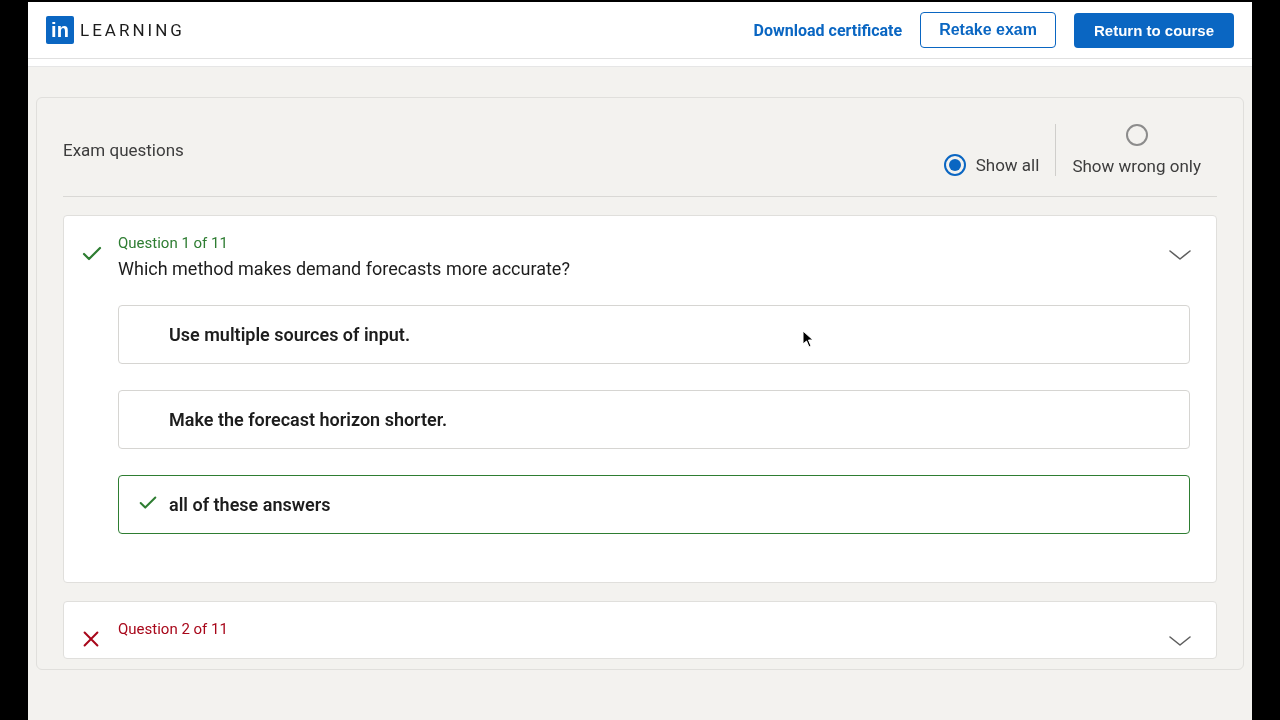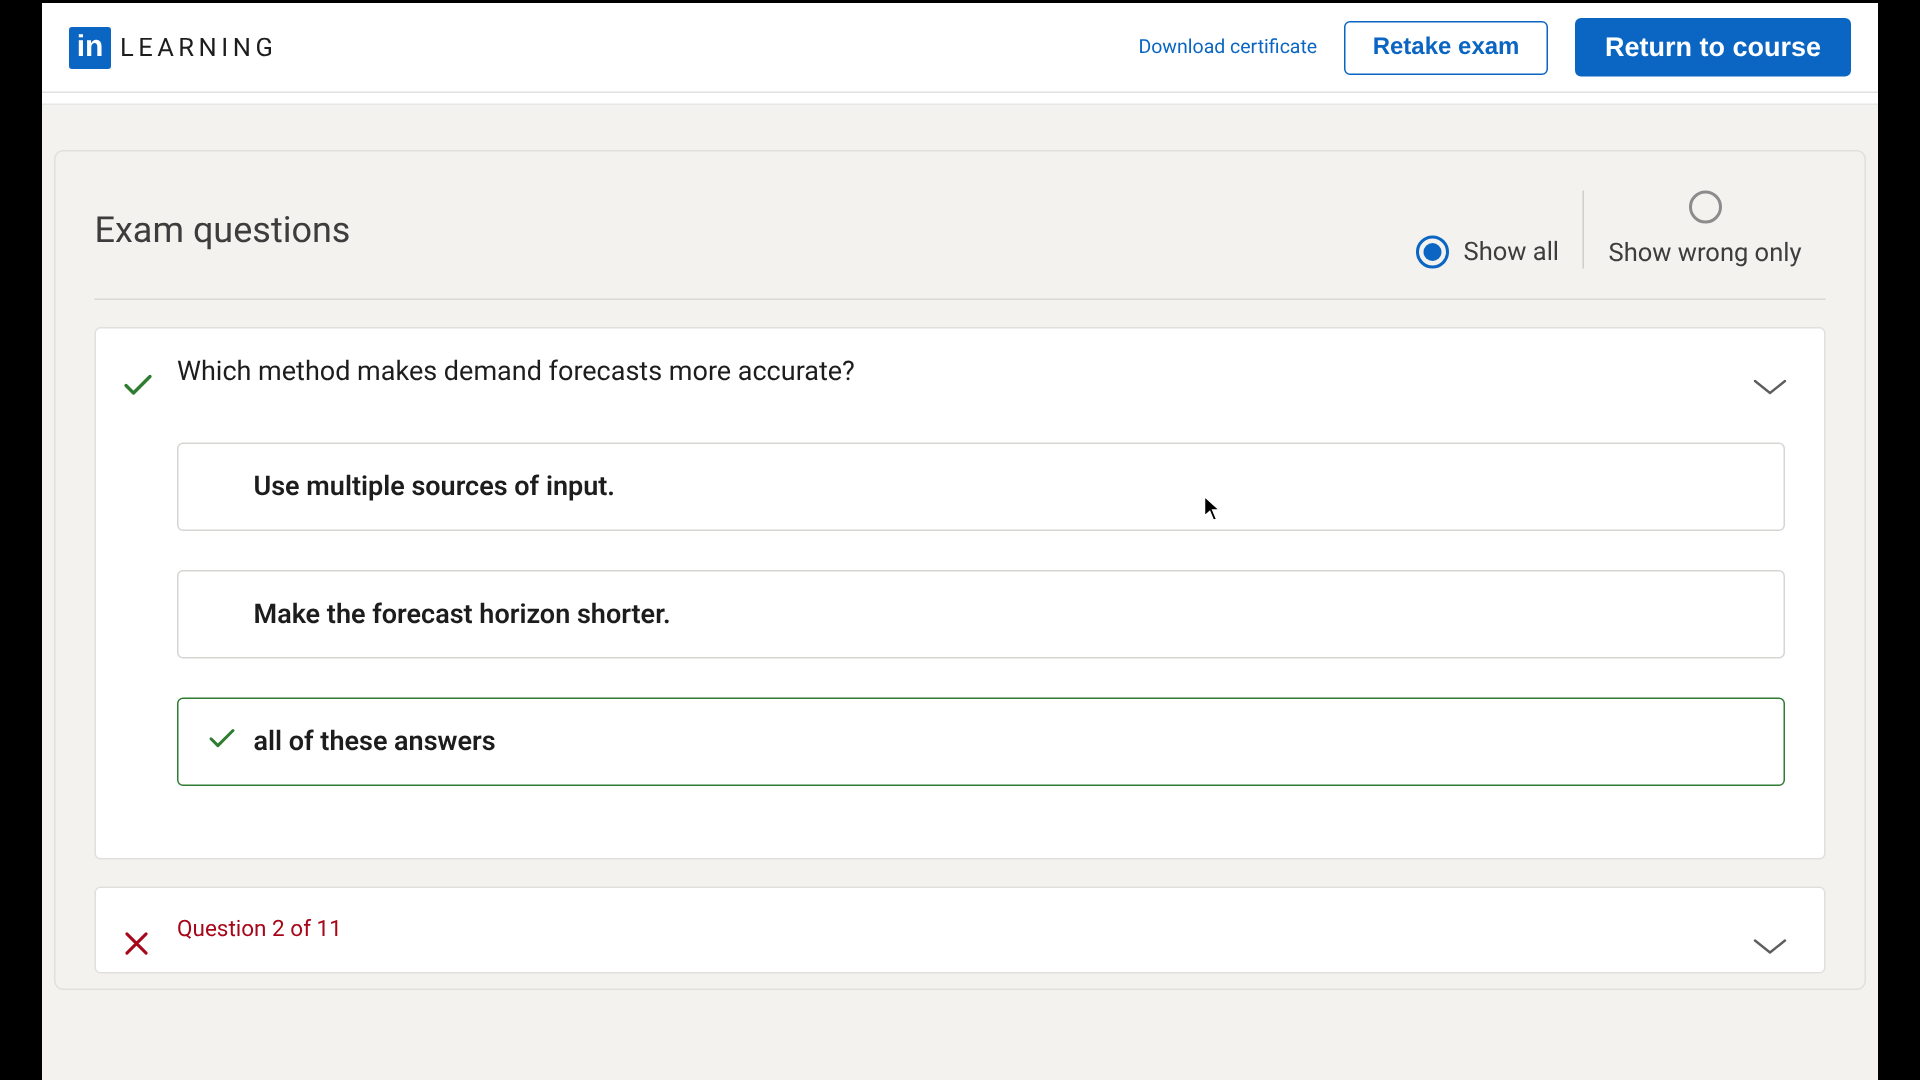--- a/index.html
+++ b/index.html
@@ -49,41 +49,41 @@
   color: #1d1d1d;
   font-weight: 400;
 }
 .header-actions {
   display: flex;
   align-items: center;
   gap: 18px;
 }
 .link-btn {
   color: #0a66c2;
-  font-weight: 400;
-  font-size: 13px;
+  font-weight: 700;
+  font-size: 16px;
   text-decoration: none;
   cursor: pointer;
 }
 .outline-btn {
   border: 1px solid #0a66c2;
   color: #0a66c2;
   background: #fff;
   font-weight: 600;
   font-size: 16px;
   padding: 8px 18px;
   border-radius: 4px;
   cursor: pointer;
 }
 .primary-btn {
   background: #0a66c2;
   color: #fff;
   border: none;
   font-weight: 600;
-  font-size: 18px;
+  font-size: 15px;
   padding: 9px 20px;
   border-radius: 4px;
   cursor: pointer;
 }
 .content-area {
   background: #f3f2ef;
   padding: 0;
   height: calc(100% - 56px);
   overflow-y: auto;
 }
@@ -100,21 +100,21 @@
   padding: 26px 26px 10px 26px;
 }
 .panel-header {
   display: flex;
   align-items: center;
   justify-content: space-between;
   padding-bottom: 20px;
   border-bottom: 1px solid #d9d8d5;
 }
 .panel-title {
-  font-size: 24px;
+  font-size: 17px;
   color: #3d3d3d;
   font-weight: 400;
 }
 .radio-group {
   display: flex;
   align-items: flex-end;
   gap: 0;
 }
 .radio-item {
   display: flex;
@@ -257,20 +257,21 @@
       </div>
 
       <div class="question-card">
         <div class="q-header">
           <div class="q-status-icon">
             <svg viewBox="0 0 24 24" width="24" height="24">
                 <path d="M4 12 L9 17 L20 6" stroke="#2e7d32" stroke-width="2.2" fill="none" stroke-linecap="round" stroke-linejoin="round"></path>
               </svg>
           </div>
           <div class="q-meta">
+            <div class="q-number correct">Question 1 of 11</div>
             <div class="q-text">Which method makes demand forecasts more accurate?</div>
           </div>
           <div class="chevron">
             <svg viewBox="0 0 24 12" width="24" height="12">
                 <path d="M2 2 L12 10 L22 2" stroke="#5e5e5e" stroke-width="1.6" fill="none" stroke-linecap="round" stroke-linejoin="round"></path>
               </svg>
           </div>
         </div>
         <div class="answers">
           <div class="answer">Use multiple sources of input.</div>

